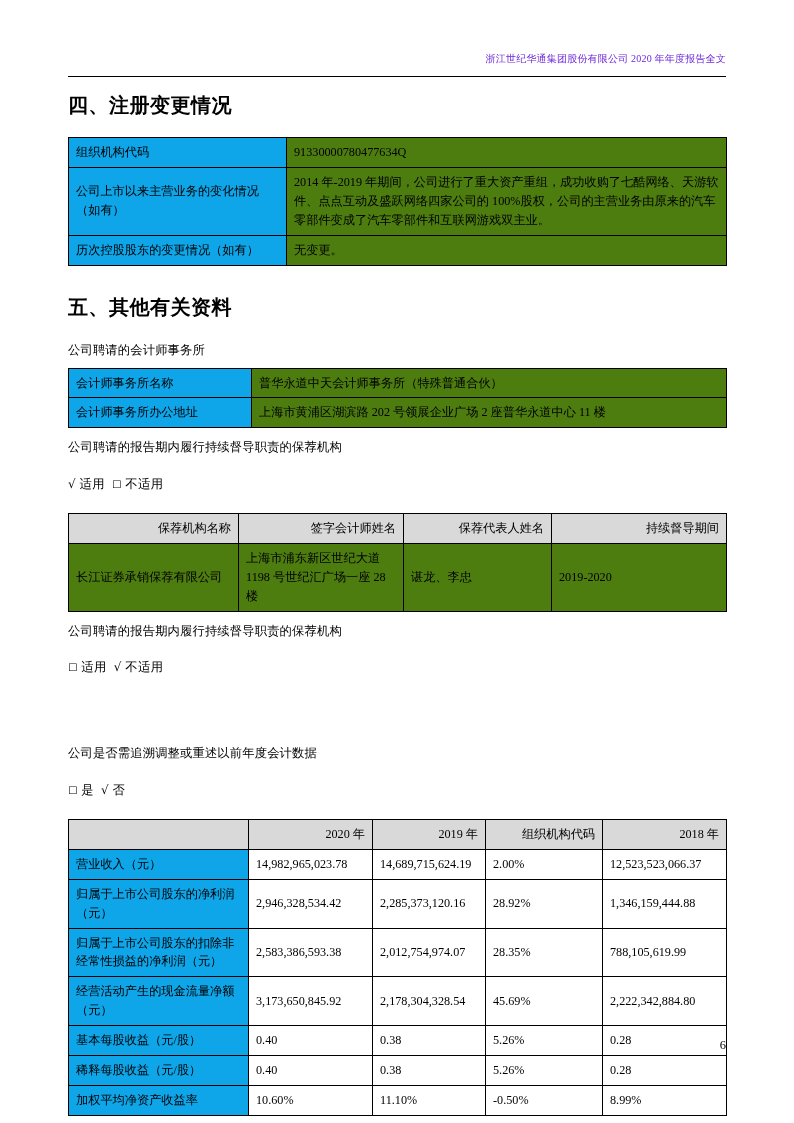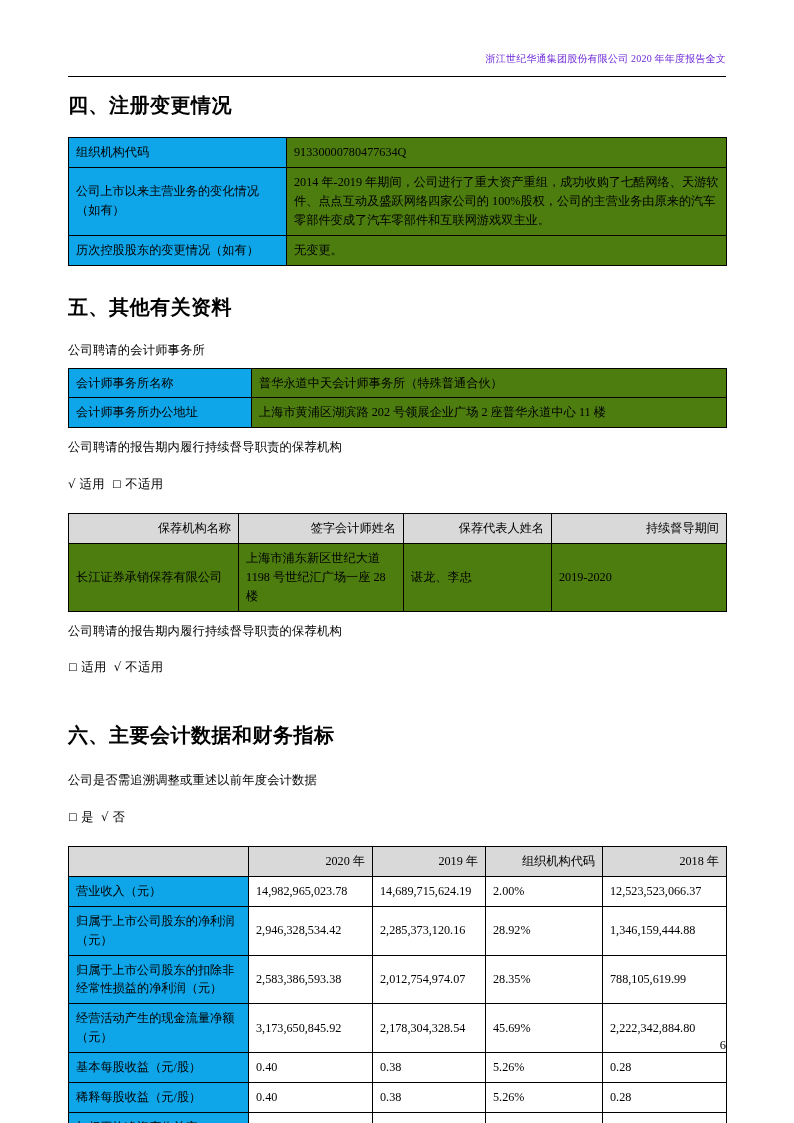--- a/index.html
+++ b/index.html
@@ -231,21 +231,20 @@
 
     <p class="chk">
       <span class="box">□</span>
       <span>适用</span>
       &nbsp;<span class="tick">√</span>
       <span>不适用</span>
     </p>
 
     <div class="gap-34"></div>
 
-    <h2 class="sec">六、主要会计数据和财务指标</h2>
     <div class="gap-22"></div>
 
     <p class="para">公司是否需追溯调整或重述以前年度会计数据</p>
     <div class="gap-6"></div>
 
     <p class="chk">
       <span class="box">□</span>
       <span>是</span>
       &nbsp;<span class="tick">√</span>
       <span>否</span>

